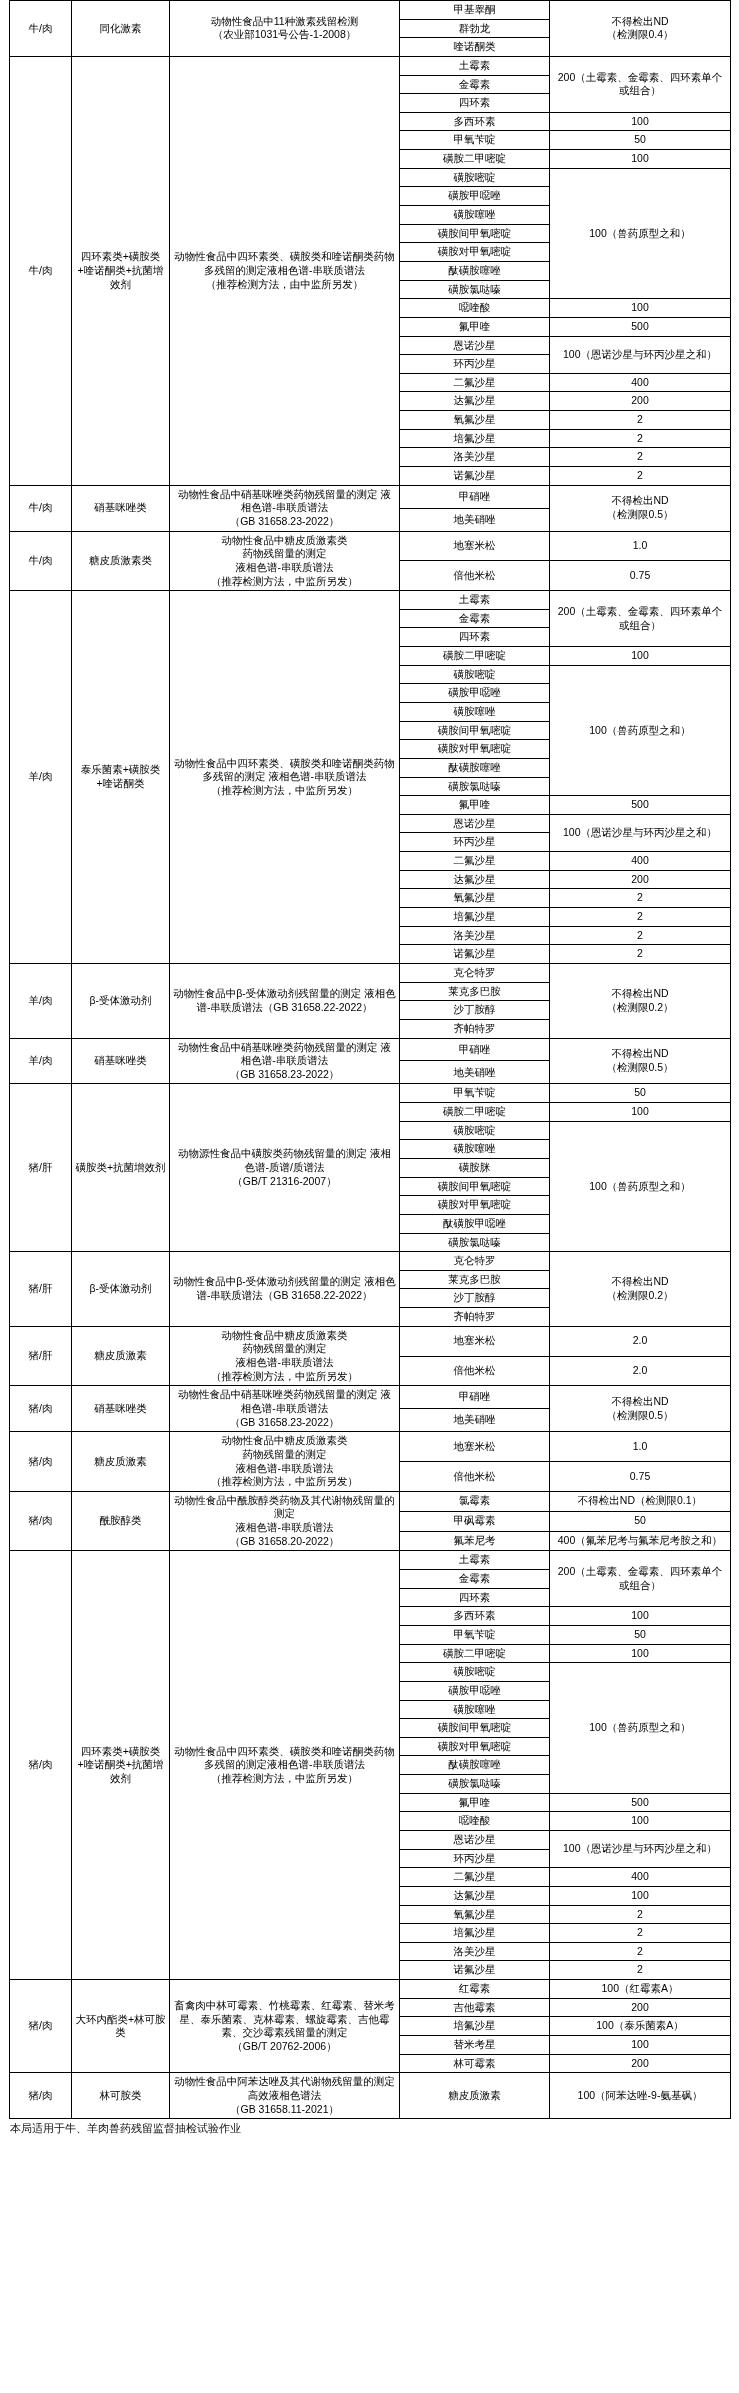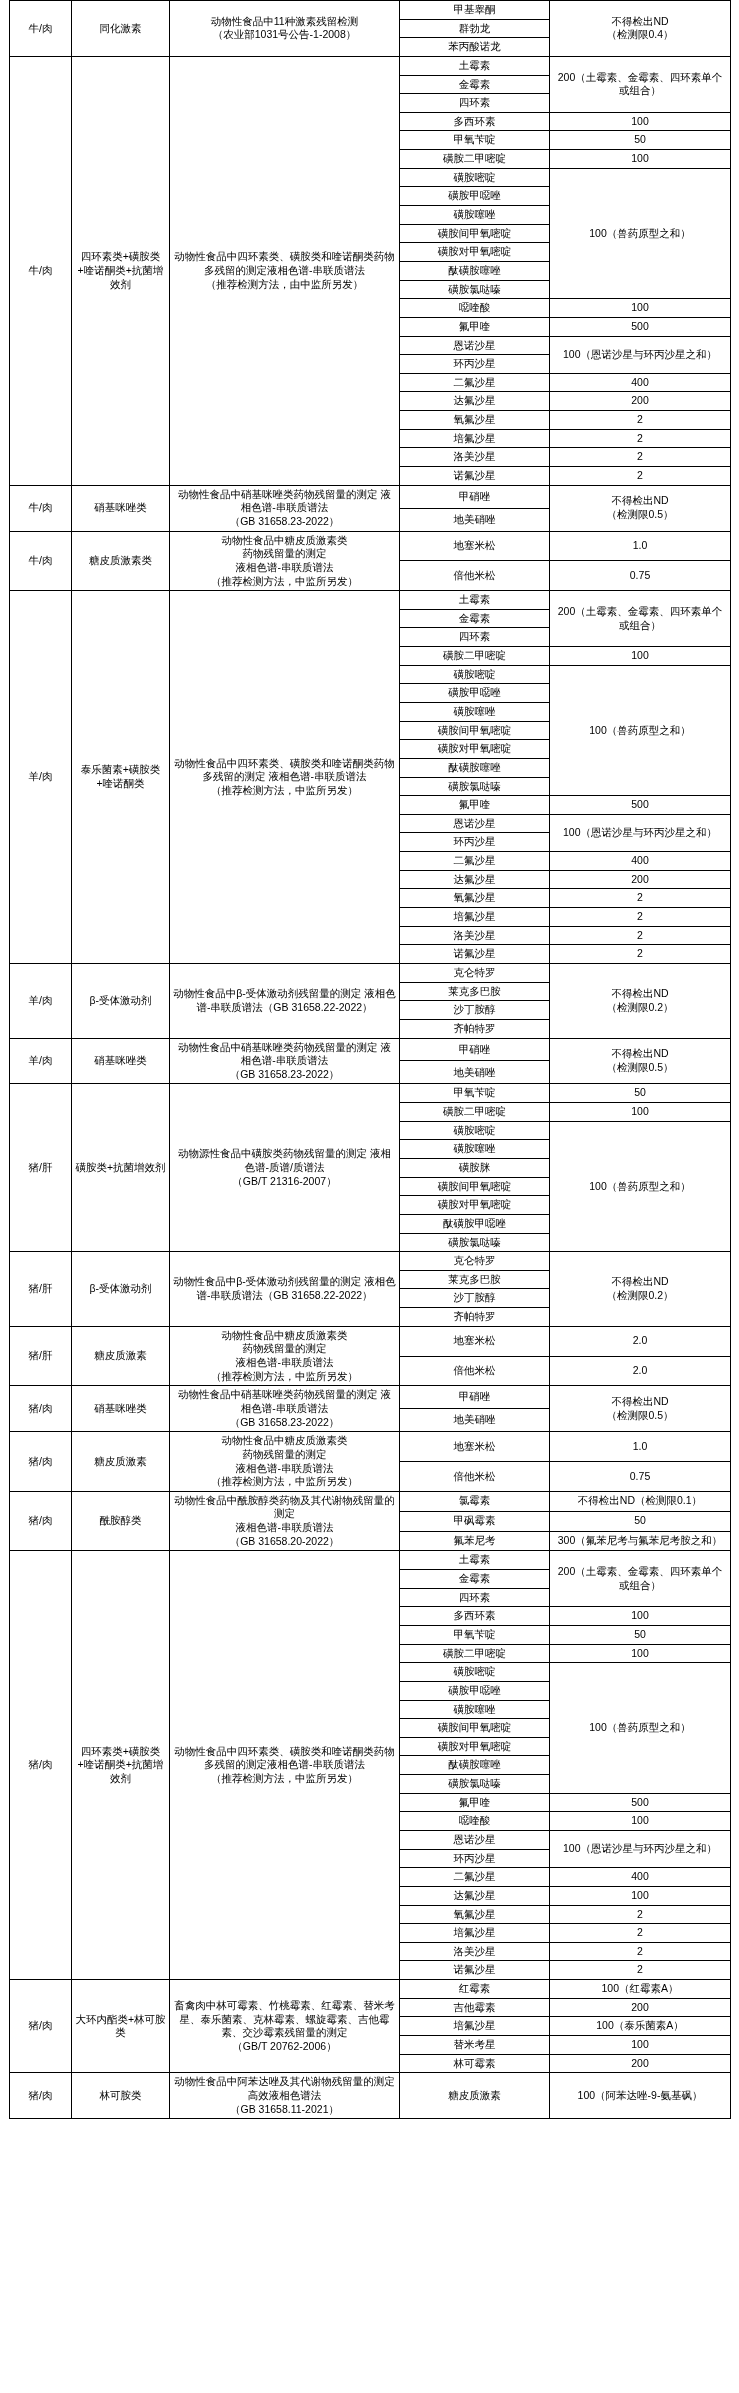--- a/index.html
+++ b/index.html
@@ -66,21 +66,21 @@
           <td class="c-matrix" rowspan="3">牛/肉</td>
           <td class="c-class" rowspan="3">同化激素</td>
           <td class="c-method" rowspan="3">动物性食品中11种激素残留检测<br>（农业部1031号公告-1-2008）</td>
           <td class="c-item">甲基睾酮</td>
           <td class="c-limit" rowspan="3">不得检出ND<br>（检测限0.4）</td>
         </tr>
         <tr>
           <td class="c-item">群勃龙</td>
         </tr>
         <tr>
-          <td class="c-item">苯丙酸诺龙</td>
+          <td class="c-item">喹诺酮类</td>
         </tr>
         <tr>
           <td class="c-matrix" rowspan="23">牛/肉</td>
           <td class="c-class" rowspan="23">四环素类+磺胺类+喹诺酮类+抗菌增效剂</td>
           <td class="c-method" rowspan="23">动物性食品中四环素类、磺胺类和喹诺酮类药物多残留的测定液相色谱-串联质谱法<br>（推荐检测方法，由中监所另发）</td>
           <td class="c-item">土霉素</td>
           <td class="c-limit" rowspan="3">200（土霉素、金霉素、四环素单个或组合）</td>
         </tr>
         <tr>
           <td class="c-item">金霉素</td>
@@ -369,21 +369,21 @@
           <td class="c-method" rowspan="3">动物性食品中酰胺醇类药物及其代谢物残留量的测定<br>液相色谱-串联质谱法<br>（GB 31658.20-2022）</td>
           <td class="c-item">氯霉素</td>
           <td class="c-limit">不得检出ND（检测限0.1）</td>
         </tr>
         <tr>
           <td class="c-item">甲砜霉素</td>
           <td class="c-limit">50</td>
         </tr>
         <tr>
           <td class="c-item">氟苯尼考</td>
-          <td class="c-limit">300（氟苯尼考与氟苯尼考胺之和）</td>
+          <td class="c-limit">400（氟苯尼考与氟苯尼考胺之和）</td>
         </tr>
         <tr>
           <td class="c-matrix" rowspan="23">猪/肉</td>
           <td class="c-class" rowspan="23">四环素类+磺胺类+喹诺酮类+抗菌增效剂</td>
           <td class="c-method" rowspan="23">动物性食品中四环素类、磺胺类和喹诺酮类药物多残留的测定液相色谱-串联质谱法<br>（推荐检测方法，中监所另发）</td>
           <td class="c-item">土霉素</td>
           <td class="c-limit" rowspan="3">200（土霉素、金霉素、四环素单个或组合）</td>
         </tr>
         <tr>
           <td class="c-item">金霉素</td>
@@ -489,13 +489,14 @@
         </tr>
         <tr>
           <td class="c-matrix">猪/肉</td>
           <td class="c-class">林可胺类</td>
           <td class="c-method">动物性食品中阿苯达唑及其代谢物残留量的测定 高效液相色谱法<br>（GB 31658.11-2021）</td>
           <td class="c-item">糖皮质激素</td>
           <td class="c-limit">100（阿苯达唑-9-氨基砜）</td>
         </tr>
       </tbody>
   </table>
+  <div class="foot">本局适用于牛、羊肉兽药残留监督抽检试验作业</div>
 </div>
 
 </body></html>

